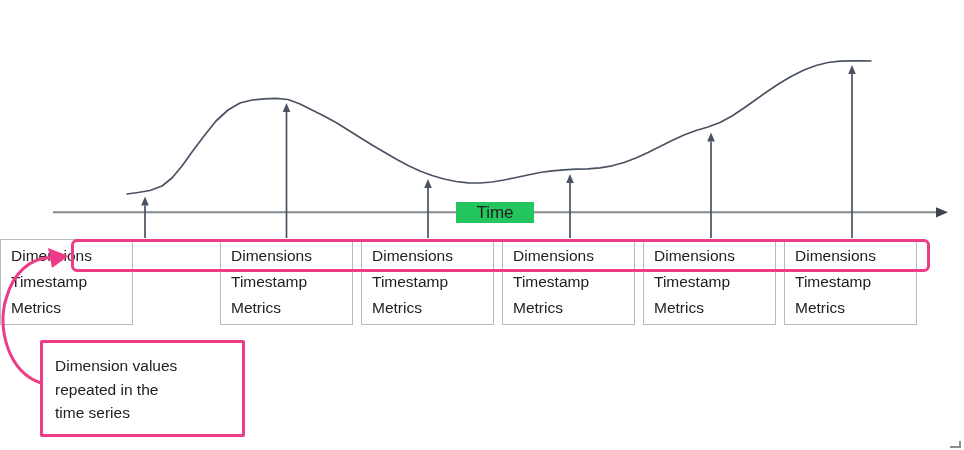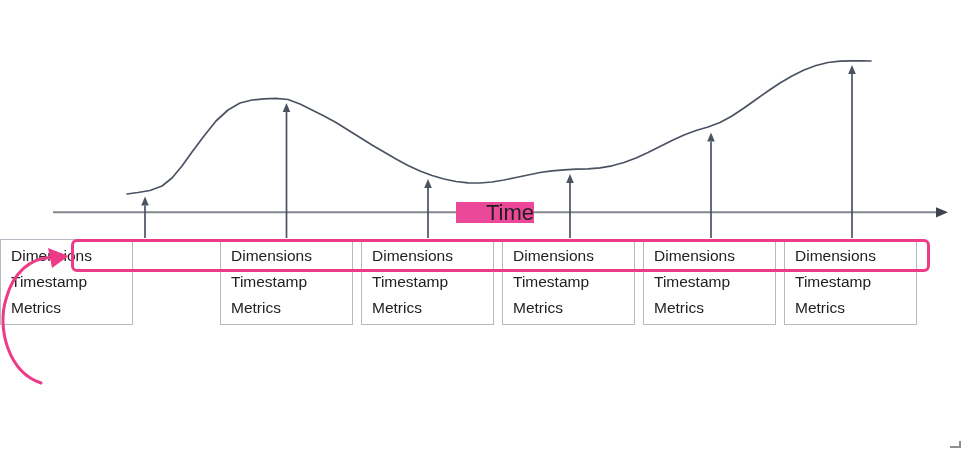--- a/index.html
+++ b/index.html
@@ -9,21 +9,21 @@
   }
   svg.layer{position:absolute;left:0;top:0;z-index:1;}
   .curve{fill:none;stroke:#4b5362;stroke-width:1.7;stroke-linejoin:round;stroke-linecap:round;}
   .axis-line{stroke:#83878e;stroke-width:1.9;}
   .axis-head{fill:#3f4450;}
   .up-arrow line{stroke:#4b5362;stroke-width:1.7;}
   .up-arrow polygon{fill:#4b5362;}
 
   .time-label{
     position:absolute;left:456px;top:202px;width:78px;height:21px;line-height:21px;
-    text-align:right;background:#ec4899;font-size:22px;color:#1f1f1f;z-index:2;
+    text-align:center;background:#22c55e;font-size:17px;color:#1f1f1f;z-index:2;
   }
 
   .record{
     position:absolute;top:239px;width:133px;height:86px;background:#ffffff;
     border:1.2px solid #b5b9c1;box-sizing:border-box;padding:3px 0 0 10px;z-index:2;
   }
   .record:nth-of-type(1){left:79px;}
   .record:nth-of-type(2){left:220px;}
   .record:nth-of-type(3){left:361px;}
   .record:nth-of-type(4){left:502px;}
@@ -133,16 +133,19 @@
     <div class="row">Metrics</div>
   </div>
 
   <div class="dim-band"></div>
 
   <svg class="connector" width="964" height="450" viewBox="0 0 964 450">
     <path d="M 41 383 C 8 372, -3 328, 6 299 C 13 273, 30 258, 51 257.5"></path>
     <polygon points="68.5,256 48,248 52,268"></polygon>
   </svg>
 
+  <div class="callout">Dimension values
+repeated in the
+time series</div>
 
   <div class="corner-artifact"></div>
 
 </div>
 
 </body></html>

